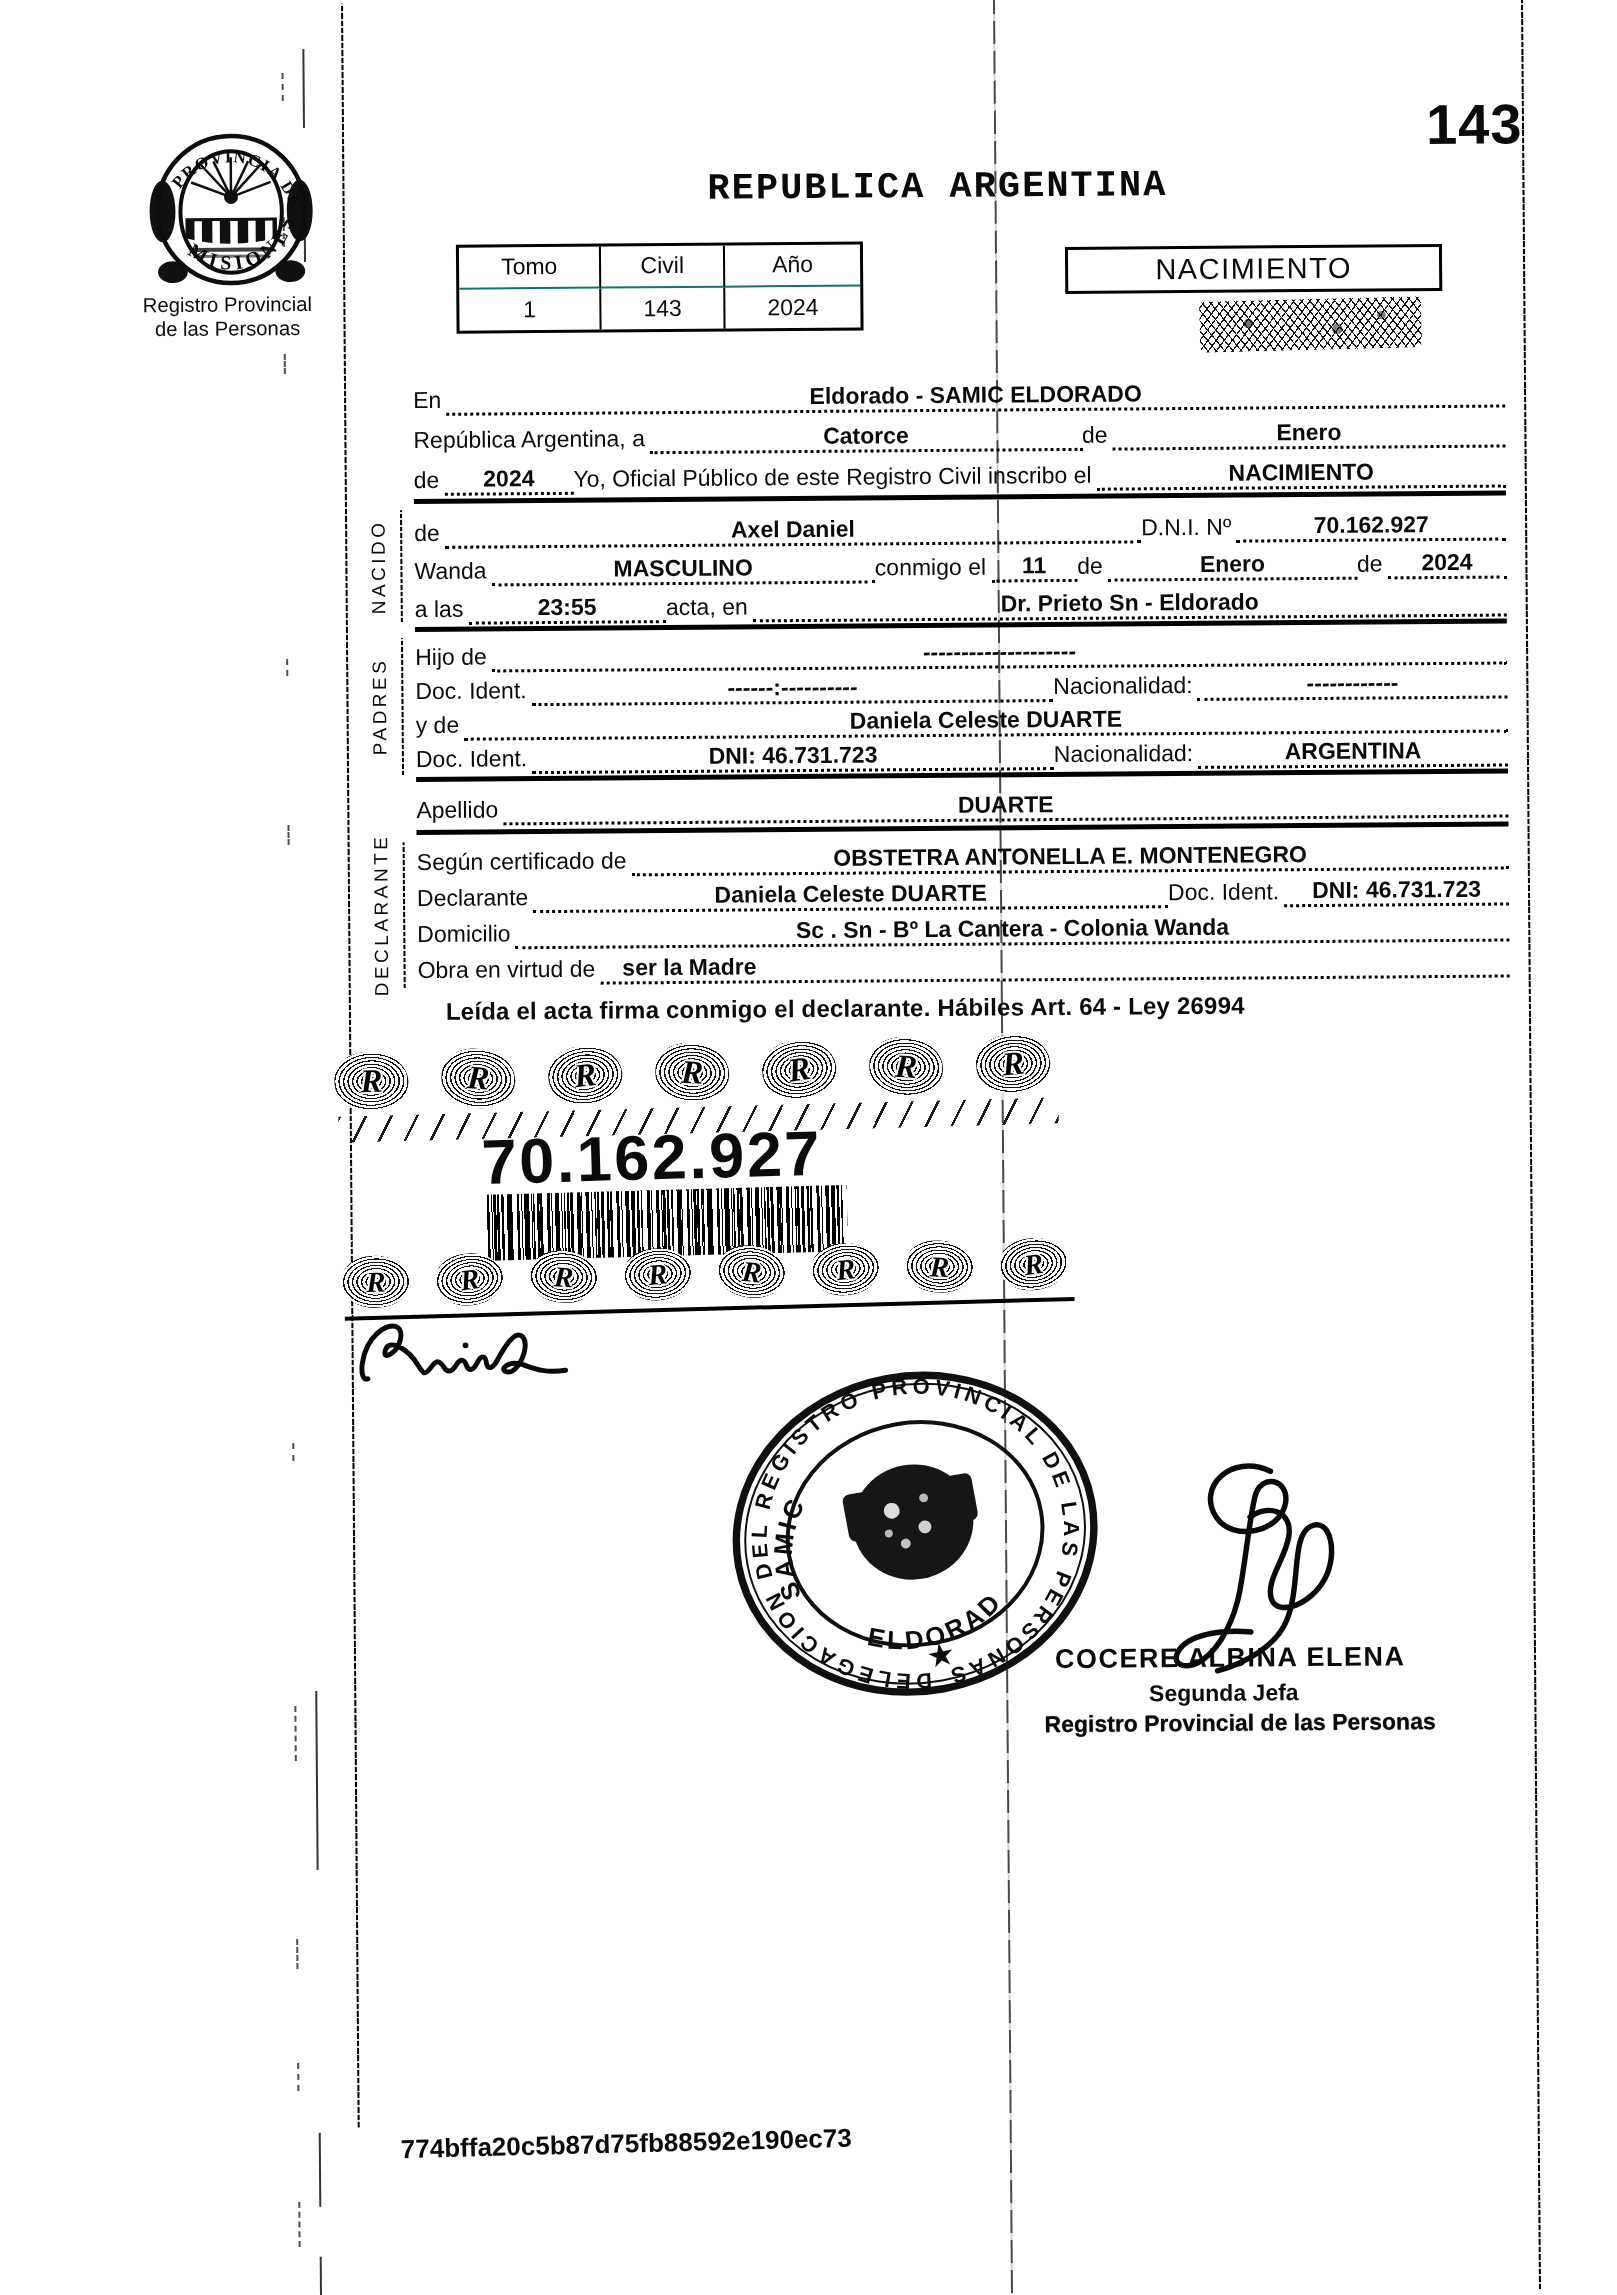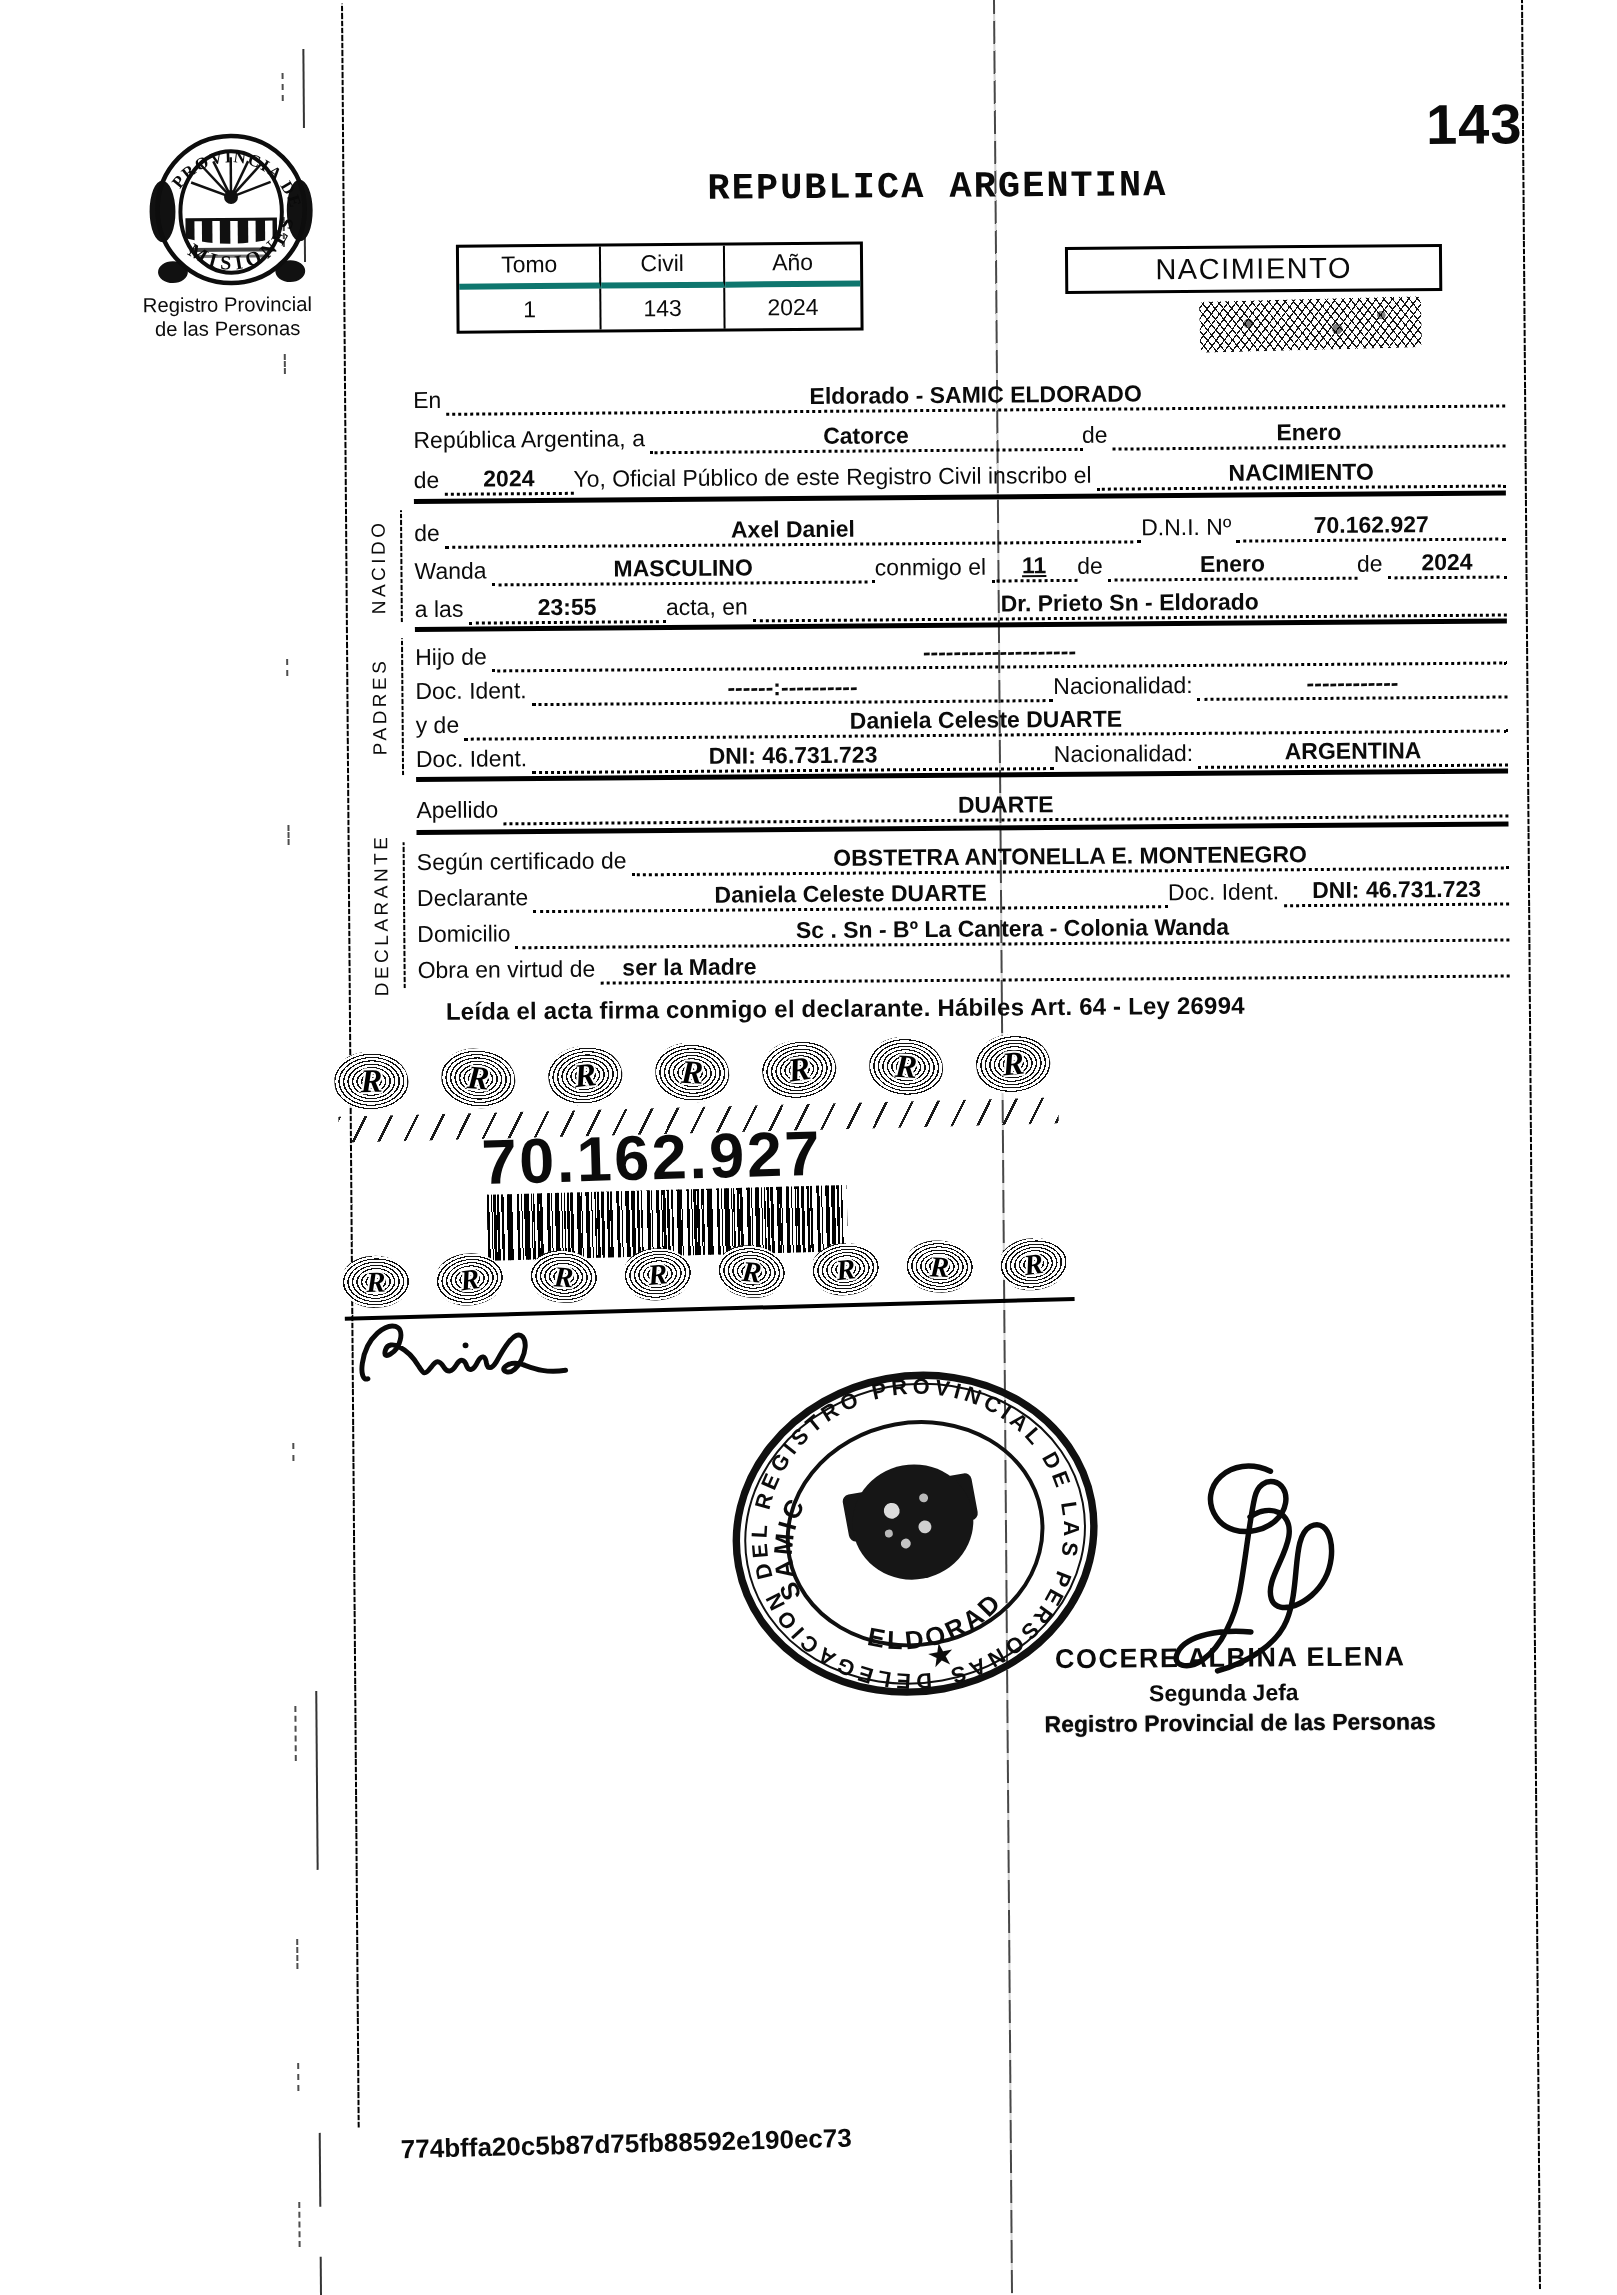--- a/index.html
+++ b/index.html
@@ -19,21 +19,21 @@
   .margin-tick{left:290px;width:0;border-left:2.5px dashed #222;opacity:.8;}
 
   
   .doc-title{left:715px;top:167px;font-family:"Liberation Mono",monospace;font-weight:700;
              font-size:37px;letter-spacing:2px;white-space:nowrap;}
   .org-name{left:130px;top:289px;width:208px;text-align:center;font-size:20.3px;line-height:1.18;}
 
   
   .acta{left:463px;top:242px;width:407px;height:89px;border:3px solid #000;box-sizing:border-box;
         display:grid;grid-template-columns:291fr 253fr 276fr;grid-template-rows:1fr 1fr;}
-  .acta>div{border-right:2px solid #000;border-bottom:6px solid #0f766e;display:flex;align-items:center;
+  .acta>div{border-right:2px solid #000;border-bottom:2px solid #0f766e;display:flex;align-items:center;
             justify-content:center;font-size:23px;}
   .acta>div:nth-child(3n){border-right:none;}
   .acta>div:nth-child(n+4){border-bottom:none;}
 
   
   .type-box{left:1072px;top:249px;width:377px;height:47px;border:3.5px solid #000;box-sizing:border-box;
             display:flex;align-items:center;justify-content:center;font-size:29px;letter-spacing:1.5px;}
   .guilloche{left:1206px;top:303px;width:222px;height:51px;border-radius:5px;transform:rotate(-1deg);
       background:
         radial-gradient(circle at 22% 45%, rgba(0,0,0,.55) 0 4.5px, transparent 5px),
@@ -201,21 +201,21 @@
     <div class="row" style="height:38px;">
       <span class="lbl">de</span>
       <span class="fill" style="flex:1.6;">Axel Daniel</span>
       <span class="lbl">D.N.I. Nº</span>
       <span class="fill" style="flex:0.62;">70.162.927</span>
     </div>
     <div class="row" style="height:38px;">
       <span class="lbl">Wanda</span>
       <span class="fill" style="flex:2;">MASCULINO</span>
       <span class="lbl">conmigo el</span>
-      <span class="fill" style="flex:0.45;text-decoration:underline;">11</span>
+      <span class="fill" style="flex:0.45;">11</span>
       <span class="lbl">de</span>
       <span class="fill" style="flex:1.3;">Enero</span>
       <span class="lbl">de</span>
       <span class="fill" style="flex:0.62;">2024</span>
     </div>
     <div class="row" style="height:38px;">
       <span class="lbl">a las</span>
       <span class="fill" style="flex:0.55;">23:55</span>
       <span class="lbl">acta, en</span>
       <span class="fill" style="flex:2.1;">Dr. Prieto Sn - Eldorado</span>

